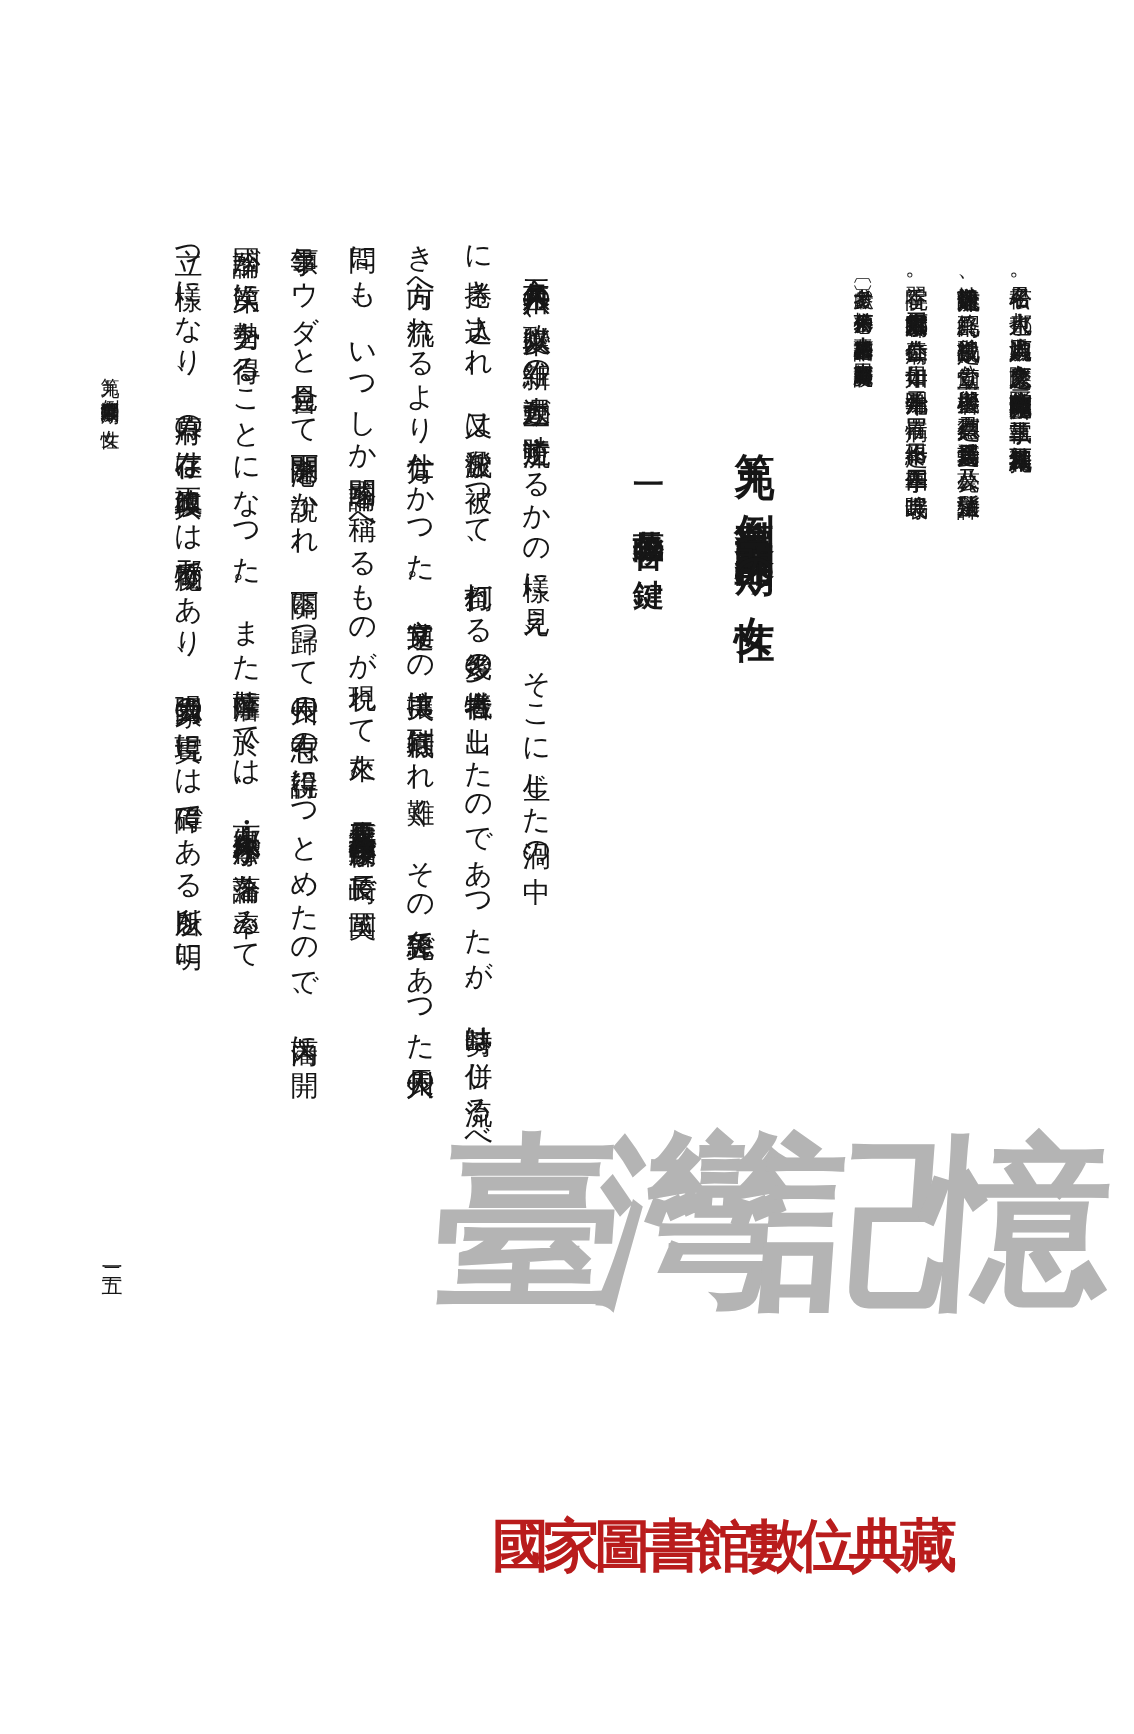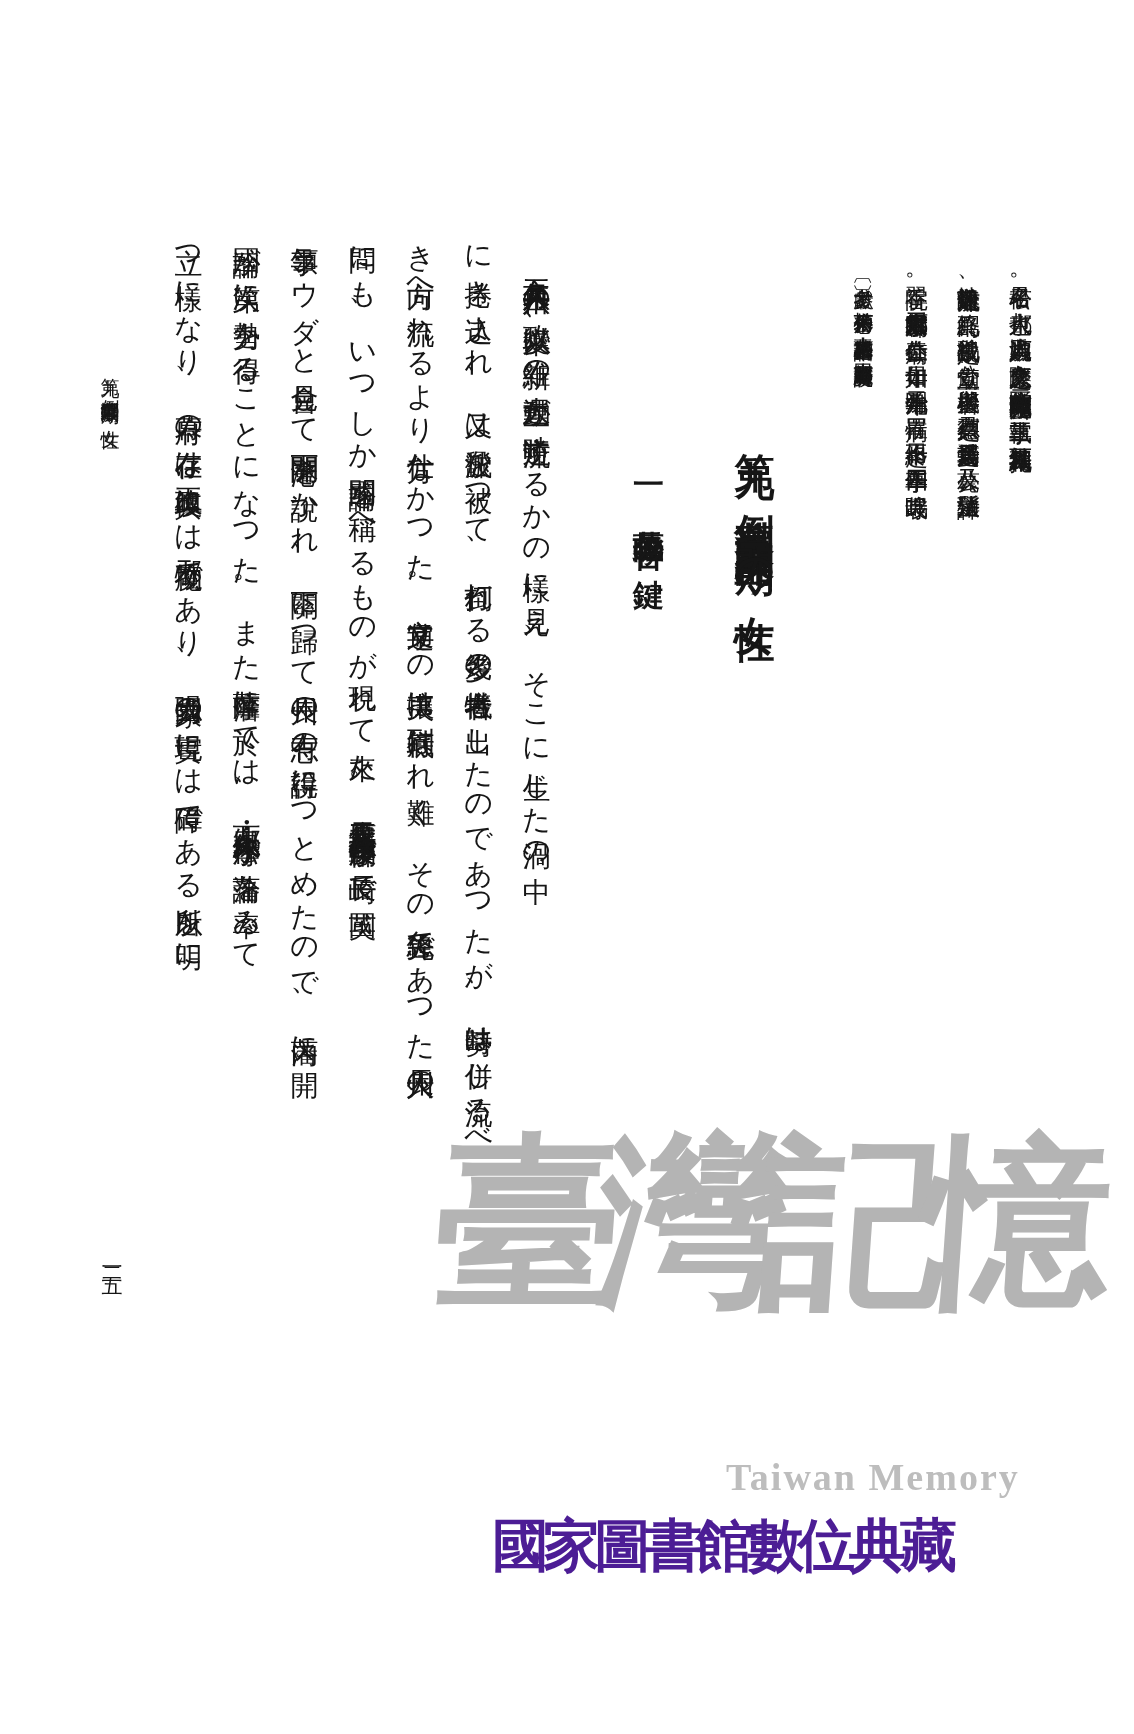--- a/index.html
+++ b/index.html
@@ -105,30 +105,29 @@
     font-size: 38px;
     color: #bdbdbd;
     letter-spacing: 2px;
     font-weight: bold;
   }
   .wm-institution {
     left: 492px; top: 1508px;
     font-size: 57px;
     font-weight: bold;
     letter-spacing: -6px;
-    color: #4c1d95;
+    color: #b91c1c;
   }
 </style>
 </head>
 <body>
 
 <div class="page">
 
   <div class="wm wm-brand">臺灣記憶</div>
-  <div class="wm wm-en">Taiwan Memory</div>
   <div class="wm wm-institution">國家圖書館數位典藏</div>
 
   <div class="v bio-note">
     <p>君名松子。京都人也。爲人貞順婉淑。文久慶應之際、方贈正二位前內閣顧問木戶孝允公、執掌王事、知其爲人可深相結托、</p>
     <p>扶之於流離艱難中、終爲配。後禍亂戡定、公立廟堂、參與樞機者、君貞烈之德、爲之輔翼居多焉。及公薨、薙髮法諱稱</p>
     <p>翠香院。寡居于京都木屋町別邸、奉仕公廟、十年如一日。明治十九年二月、罹胃病、十日終不起。享年四十四。嗚呼哀哉。</p>
   </div>
 
   <div class="v reference">〔參考文獻〕　松菊木戶公傳下卷。妻木忠太著木戶松菊公逸話。吉田喜太郎著維新史圖說。</div>
 

